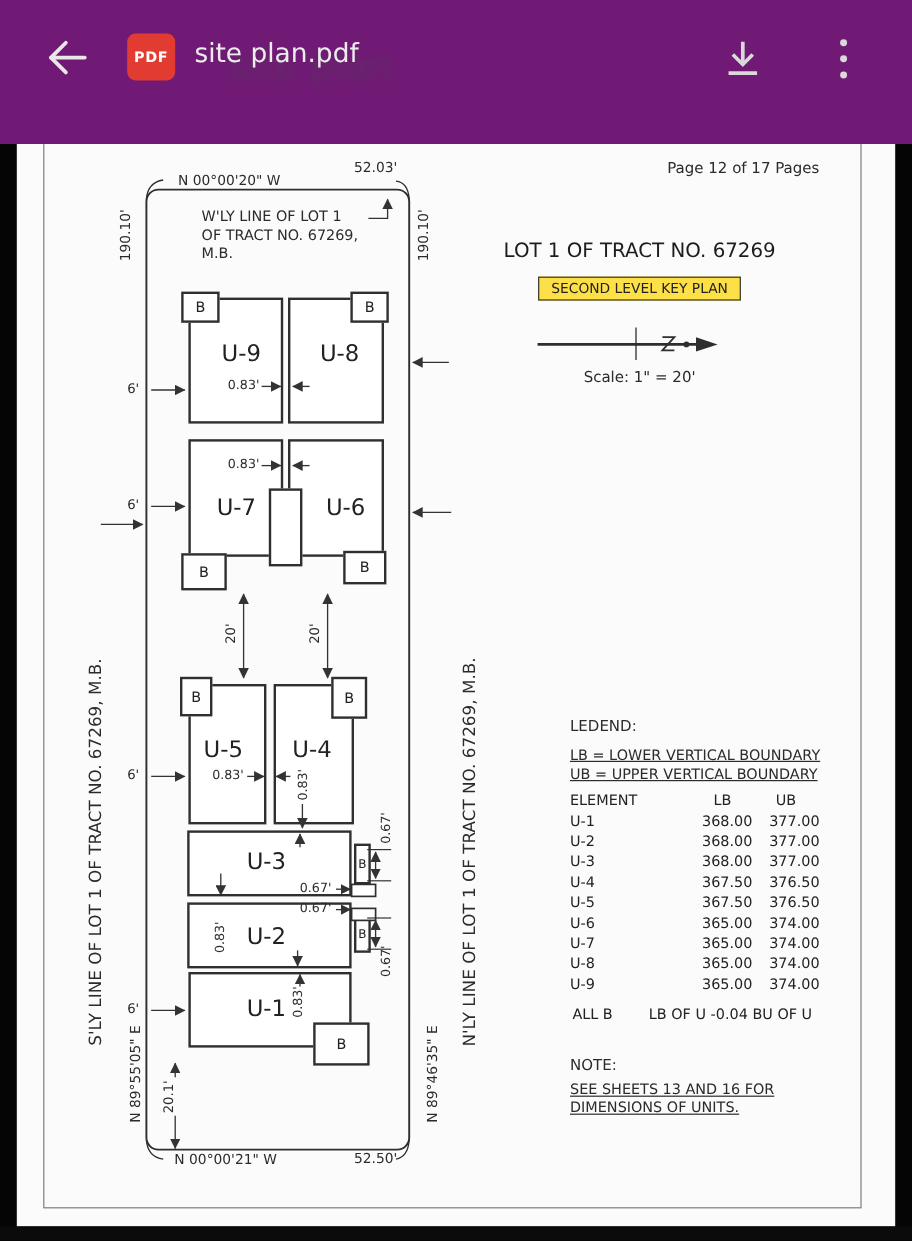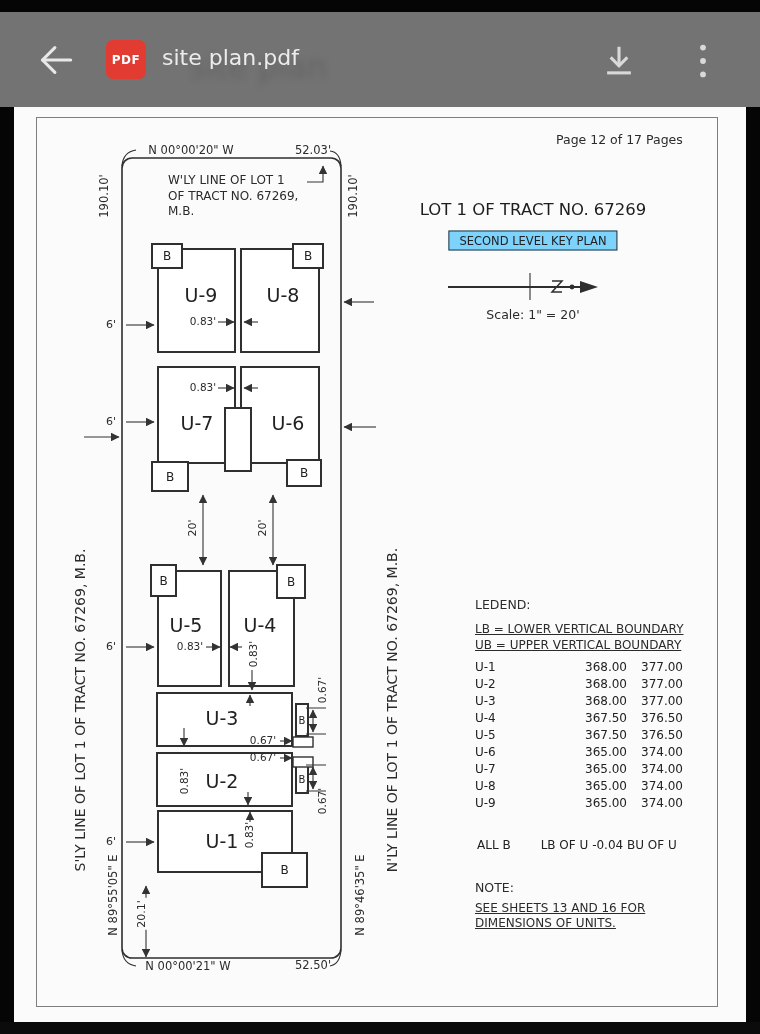--- a/index.html
+++ b/index.html
@@ -1,19 +1,19 @@
 <!DOCTYPE html>
 <html><head>
 <meta charset="utf-8">
 <style>
   html,body{margin:0;padding:0;background:#000;}
   .screen{position:relative;width:760px;height:1034px;background:#050505;overflow:hidden;
           font-family:"DejaVu Sans",sans-serif;}
   
-  .appbar{position:absolute;left:0;top:0;width:760px;height:95px;background:#737373;z-index:10;margin-top:12px;}
+  .appbar{position:absolute;left:0;top:0;width:760px;height:120px;background:#701a75;z-index:10;}
   .ghost{position:absolute;left:190px;top:36px;font-size:32px;color:#4a4a4a;opacity:.35;
          filter:blur(3px);z-index:1;}
   .backbtn{position:absolute;left:38px;top:30px;width:36px;height:36px;z-index:2;}
   .pdfbadge{position:absolute;left:106px;top:28px;width:40px;height:39px;background:#e23c32;
             border-radius:7px;display:flex;align-items:center;justify-content:center;
             color:#fff;font-weight:bold;font-size:12px;letter-spacing:.5px;z-index:2;}
   .apptitle{position:absolute;left:162px;top:33px;font-size:22px;color:#ececec;z-index:2;}
   .dlbtn{position:absolute;left:600px;top:30px;width:38px;height:38px;z-index:2;}
   .menubtn{position:absolute;left:692px;top:30px;width:22px;height:38px;z-index:2;
            display:flex;align-items:center;justify-content:center;}
@@ -34,21 +34,21 @@
   .mask{background:#fbfbfb;padding:0 2px;}
   .ulabel{font-size:19px;color:#222;}
   .dim{font-size:10.5px;}
   .bear{font-size:11.5px;}
   .small{font-size:12px;text-decoration:underline;}
   .wly{font-size:12px;line-height:15.5px;z-index:5;position:absolute;color:#2b2b2b;}
   
   .pageind{font-size:12.5px;}
   .doctitle{font-size:24px;letter-spacing:.5px;color:#1d1d1d;}
   .docsub{font-size:16.5px;color:#1d1d1d;}
-  .keyplan{border:1.5px solid #333;padding:2px 10px;font-size:11.5px;color:#222;background:#7dd3fc;}
+  .keyplan{border:1.5px solid #333;padding:2px 10px;font-size:11.5px;color:#222;background:#fde047;}
   .scaletxt{font-size:12.5px;}
   .uhead{font-size:12.5px;}
   .ltable{position:absolute;left:475px;top:658px;z-index:5;color:#222;}
   .lrow{display:grid;grid-template-columns:102px 50px 56px;height:17px;font-size:12px;align-items:center;}
   .lrow .num{text-align:right;}
   .lrow.lhead .num{text-align:center;}
   .allb{position:absolute;left:477px;top:838px;display:flex;gap:30px;font-size:12px;color:#222;z-index:5;}
 </style>
 </head>
 <body>
@@ -201,21 +201,21 @@
   <div class="t rot dim" style="left:249px;top:835px">0.83'</div>
   <div class="t rot dim" style="left:322px;top:690px">0.67'</div>
   <div class="t ctr dim" style="left:263px;top:740px">0.67'</div>
   <div class="t ctr dim" style="left:263px;top:757px">0.67'</div>
   <div class="t rot dim" style="left:322px;top:801px">0.67'</div>
   <div class="t rot dim" style="left:192px;top:528px;font-size:11px">20'</div>
   <div class="t rot dim" style="left:262px;top:528px;font-size:11px">20'</div>
   <div class="t rot dim mask" style="left:141px;top:914px;font-size:11px">20.1'</div>
 
   <div class="t ctr bear" style="left:191px;top:150px">N 00°00'20" W</div>
-  <div class="t ctr bear" style="left:313px;top:150px">52.03'</div>
+  <div class="t ctr bear" style="left:313px;top:139px">52.03'</div>
   <div class="t rot bear" style="left:104px;top:196px">190.10'</div>
   <div class="t rot bear mask" style="left:353px;top:196px">190.10'</div>
   <div class="wly" style="left:168px;top:173px">
     <div>W'LY LINE OF LOT 1</div>
     <div>OF TRACT NO. 67269,</div>
     <div>M.B.</div>
   </div>
   <div class="t rot" style="left:80px;top:710px;font-size:14px">S'LY LINE OF LOT 1 OF TRACT NO. 67269, M.B.</div>
   <div class="t rot" style="left:392px;top:710px;font-size:14px">N'LY LINE OF LOT 1 OF TRACT NO. 67269, M.B.</div>
   <div class="t ctr bear" style="left:188px;top:966px">N 00°00'21" W</div>
@@ -227,20 +227,25 @@
   <div class="t ctr docsub" style="left:533px;top:209px">LOT 1 OF TRACT NO. 67269</div>
   <div class="t ctr" style="left:533px;top:239px">
     <span class="keyplan">SECOND LEVEL KEY PLAN</span>
   </div>
   <div class="t ctr scaletxt" style="left:533px;top:314px">Scale: 1" = 20'</div>
 
   <div class="t uhead" style="left:475px;top:597px">LEDEND:</div>
   <div class="t small" style="left:475px;top:622px">LB = LOWER VERTICAL BOUNDARY</div>
   <div class="t small" style="left:475px;top:638px">UB = UPPER VERTICAL BOUNDARY</div>
   <div class="ltable">
+    <div class="lrow lhead">
+      <span>ELEMENT</span>
+      <span class="num">LB</span>
+      <span class="num">UB</span>
+    </div>
     <div class="lrow">
         <span>U-1</span>
         <span class="num">368.00</span>
         <span class="num">377.00</span>
       </div>
     <div class="lrow">
         <span>U-2</span>
         <span class="num">368.00</span>
         <span class="num">377.00</span>
       </div>

